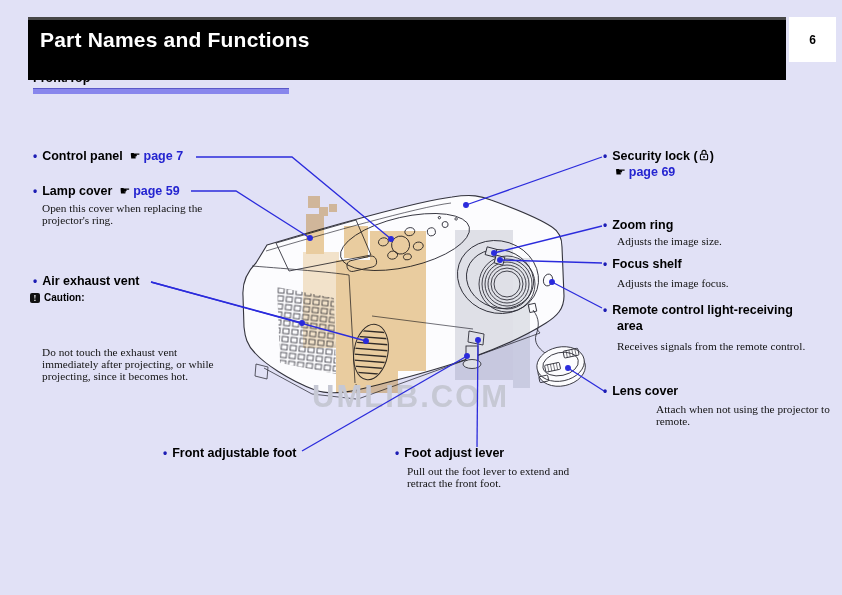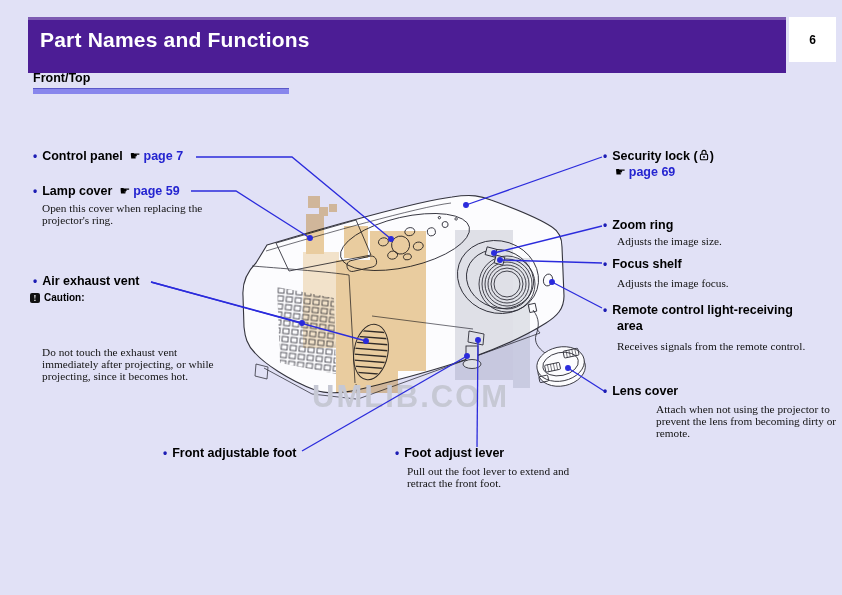--- a/index.html
+++ b/index.html
@@ -1,20 +1,20 @@
 <!DOCTYPE html>
 <html><head>
 <meta charset="utf-8">
 <style>
   html,body{margin:0;padding:0;}
   .page{position:relative;width:842px;height:595px;background:#e1e1f6;overflow:hidden;
         font-family:"Liberation Sans",sans-serif;}
 
   
-  .hdr-bar{position:absolute;left:28px;top:17px;width:758px;height:56px;background:#4c1d95;
+  .hdr-bar{position:absolute;left:28px;top:17px;width:758px;height:63px;background:#000000;
            box-shadow:inset 0 3px 0 rgba(255,255,255,.28);}
   .hdr-title{position:absolute;left:12px;top:0;line-height:45px;color:#fff;font-weight:bold;
              font-size:21px;letter-spacing:.2px;white-space:nowrap;}
   .pg-box{position:absolute;left:789px;top:17px;width:47px;height:45px;background:#fff;
           display:flex;align-items:center;justify-content:center;font-weight:bold;font-size:12px;color:#000;}
 
   .sec-title{position:absolute;left:33px;top:71px;font-weight:bold;font-size:12.5px;color:#000;}
   .sec-rule{position:absolute;left:33px;top:88px;width:256px;height:5px;background:#8886ec;border-top:1px solid #5a58c8;}
 
   
@@ -247,21 +247,20 @@
   </div>
   <div class="desc" style="left:617px;top:340px;">
     <div>Receives signals from the remote control.</div>
   </div>
 
   <div class="label" style="left:603px;top:384px;">
     <span class="bullet">•</span><span>Lens cover</span>
   </div>
   <div class="desc" style="left:617px;top:403px;margin-left:39px;">
     <div>Attach when not using the projector to</div>
-    <div>prevent the lens from becoming dirty or</div>
     <div>remote.</div>
   </div>
 
   <div class="label" style="left:163px;top:446px;">
     <span class="bullet">•</span><span>Front adjustable foot</span>
   </div>
 
   <div class="label" style="left:395px;top:446px;">
     <span class="bullet">•</span><span>Foot adjust lever</span>
   </div>

